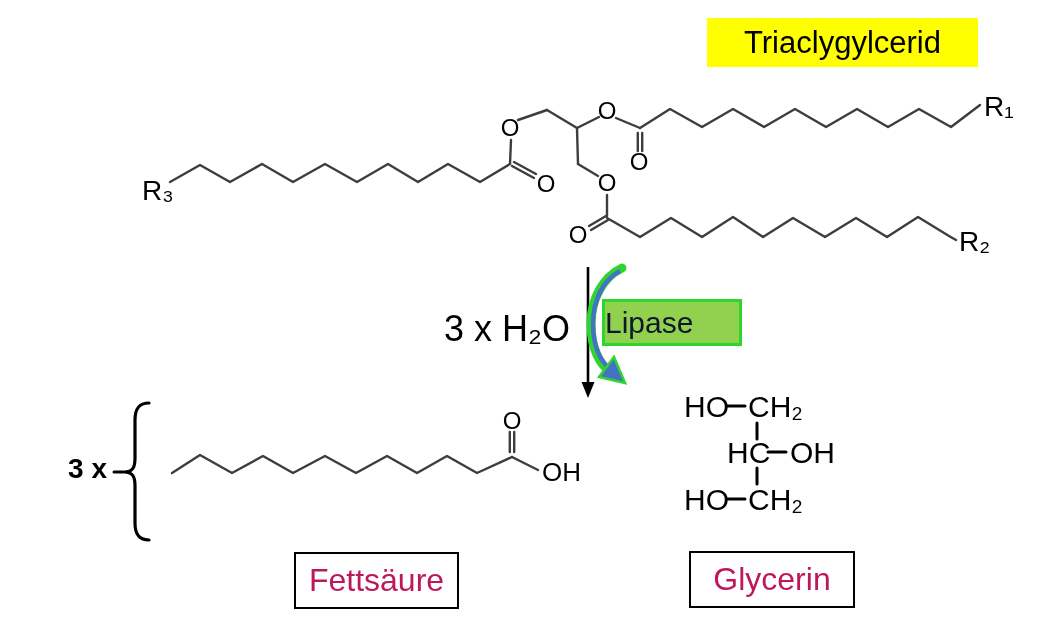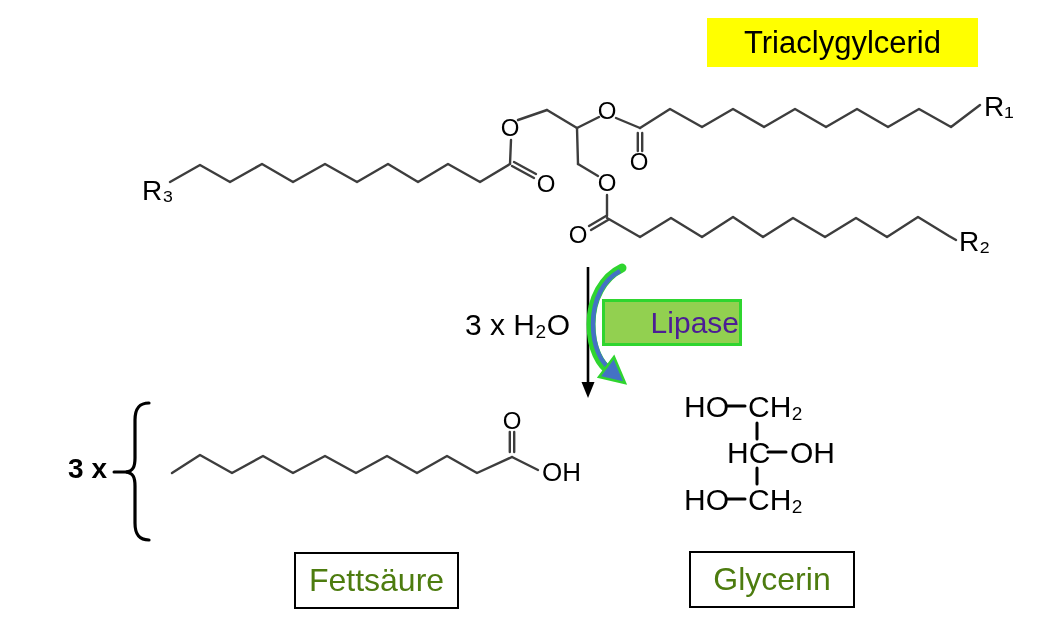--- a/index.html
+++ b/index.html
@@ -7,27 +7,27 @@
     position:relative;width:1062px;height:619px;background:#ffffff;overflow:hidden;
     font-family:"Liberation Sans","DejaVu Sans",sans-serif;color:#000;
   }
   .abs{position:absolute;}
   .hl-box{
     background:#ffff00;display:flex;align-items:center;justify-content:center;
     font-size:31px;color:#000;
   }
   .outline-box{
     background:#ffffff;border:2px solid #000;display:flex;align-items:center;justify-content:center;
-    font-size:32px;color:#4d7c0f;
+    font-size:32px;color:#be185d;
   }
   .enzyme-box{
-    background:#92d050;border:3px solid #2fd52f;display:flex;align-items:center;justify-content:flex-end;
-    font-size:30px;color:#4c1d95;box-sizing:border-box;
+    background:#92d050;border:3px solid #2fd52f;display:flex;align-items:center;justify-content:flex-start;
+    font-size:30px;color:#0f172a;box-sizing:border-box;
   }
-  .free-label{font-size:30px;color:#000;}
+  .free-label{font-size:36px;color:#000;}
   svg{position:absolute;left:0;top:0;}
   svg text{font-family:"Liberation Sans","DejaVu Sans",sans-serif;fill:#000;}
   .bond{stroke:#3d3d3d;stroke-width:2.4;fill:none;stroke-linejoin:round;stroke-linecap:round;}
   .bondb{stroke:#000;stroke-width:3;fill:none;stroke-linecap:round;}
   .atom{font-size:24px;text-anchor:middle;}
   .atom-l{font-size:24px;text-anchor:start;}
   .glyc{font-size:30px;}
   .rlab{font-size:28px;}
 </style>
 </head>

